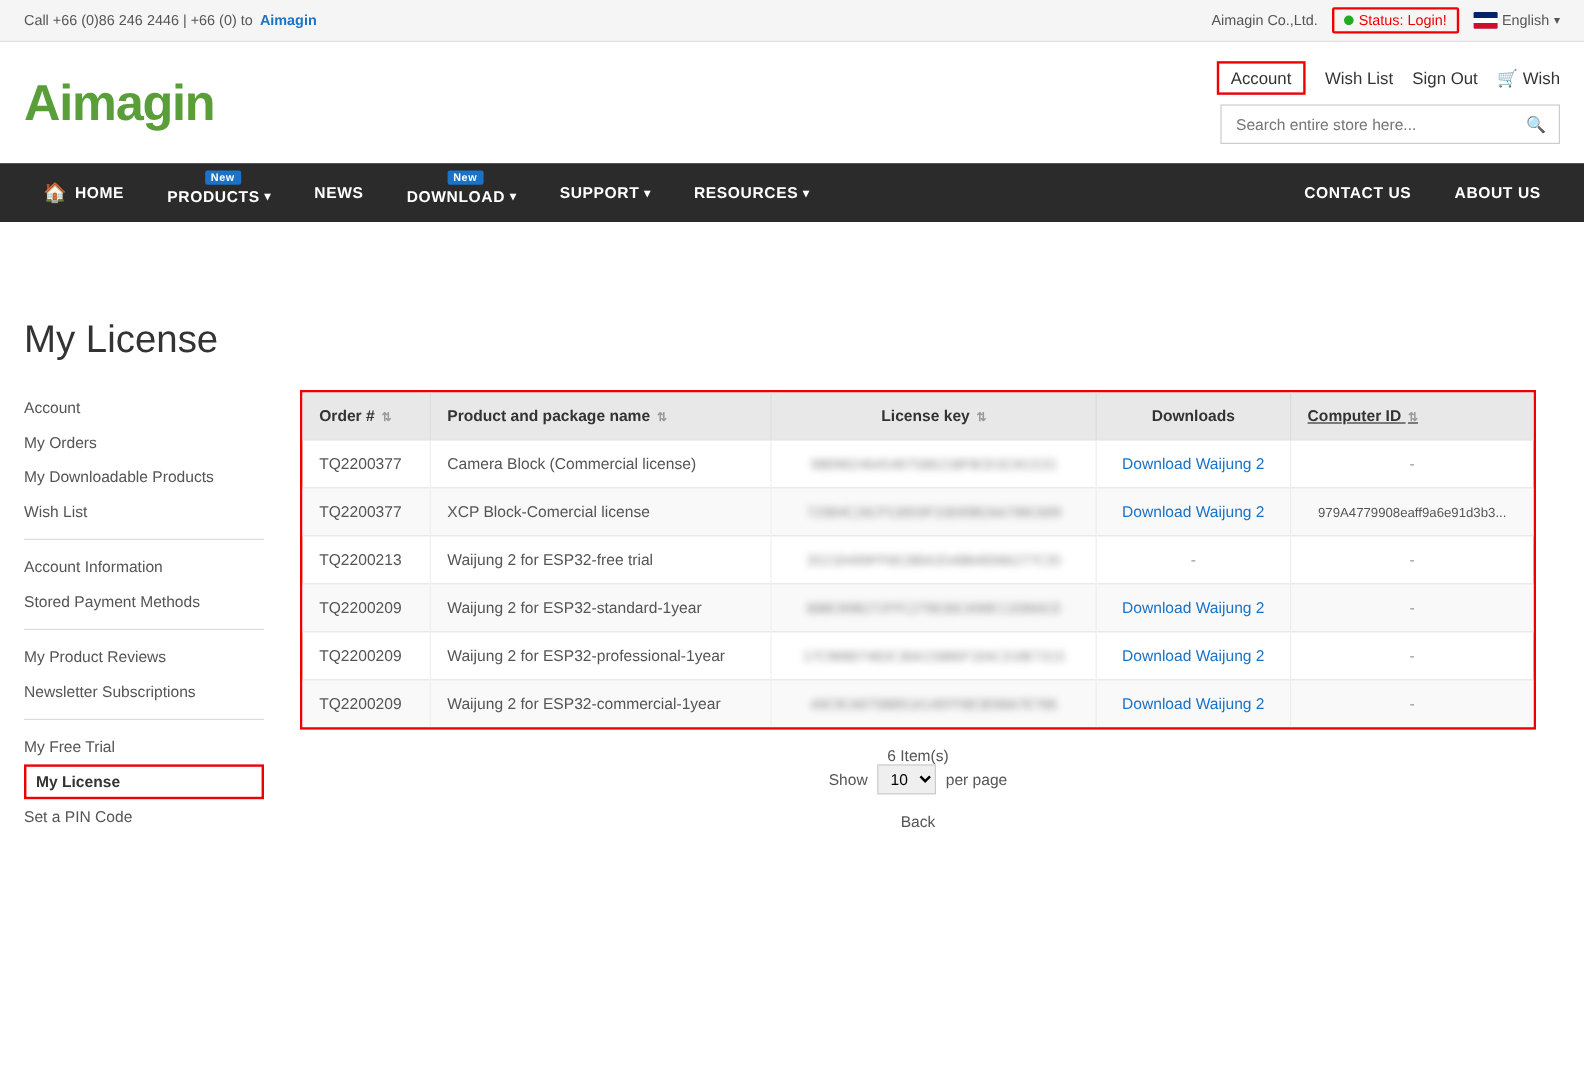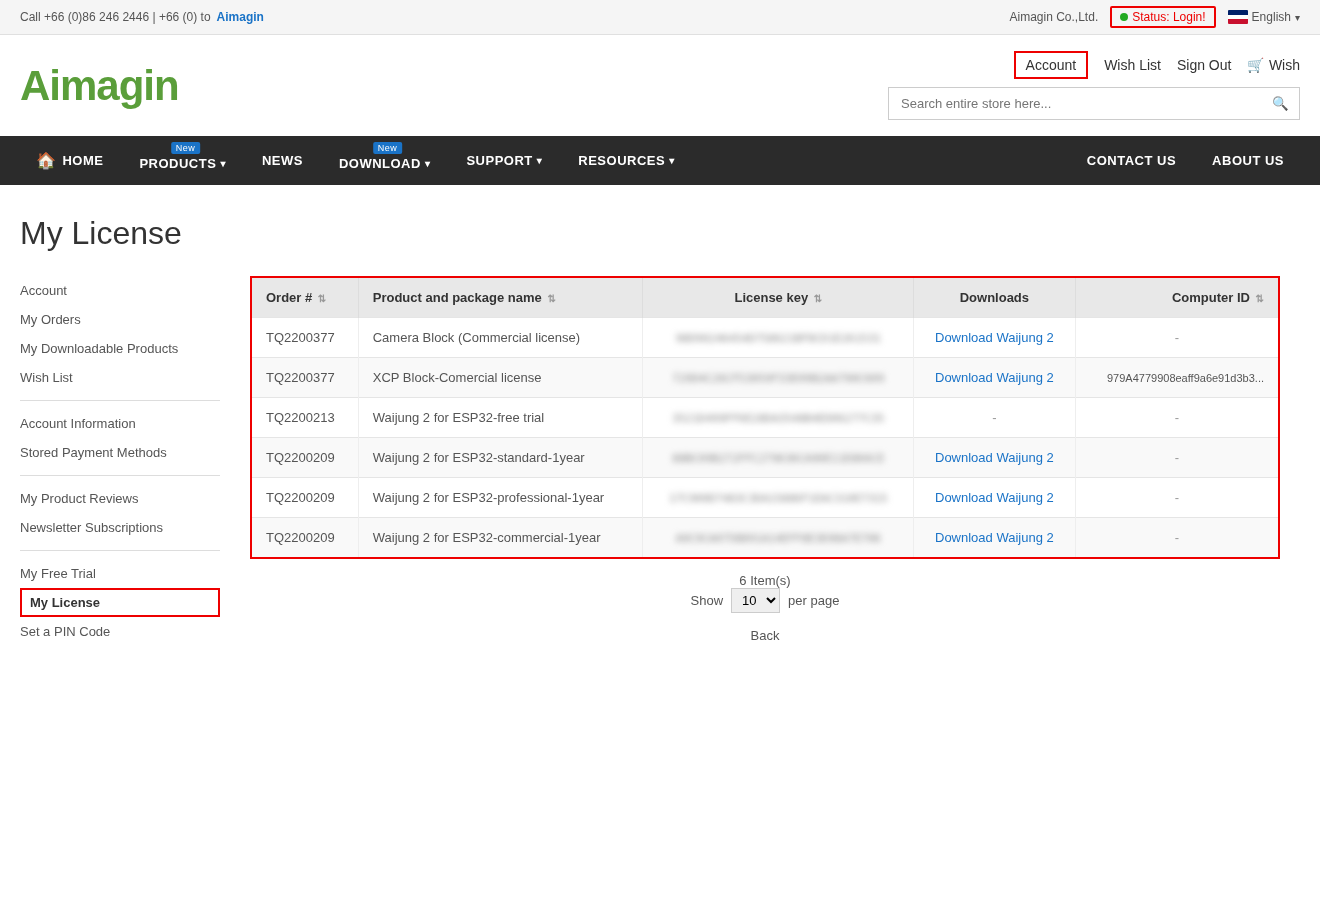--- a/index.html
+++ b/index.html
@@ -49,21 +49,21 @@
       border: 2px solid #e00;
       padding: 4px 10px;
       color: #333;
     }
     .cart-link { display: flex; align-items: center; gap: 4px; }
     .search-bar {
       display: flex;
       align-items: center;
       border: 1px solid #ccc;
       background: #fff;
-      width: 412px;
+      width: 283px;
     }
     .search-input {
       border: none;
       outline: none;
       padding: 8px 12px;
       width: 100%;
       font-size: 13px;
       color: #999;
       background: transparent;
     }
@@ -98,32 +98,33 @@
       gap: 4px;
     }
     .nav-badge {
       position: absolute;
       top: 6px;
       left: 50%;
       transform: translateX(-40%);
       background: #1a73c7;
       color: #fff;
       font-size: 9px;
-      font-weight: normal;
+      font-weight: bold;
       padding: 1px 5px;
       border-radius: 2px;
     }
     .nav-spacer { flex: 1; }
     .nav-item-home { display: flex; align-items: center; gap: 6px; }
     .home-icon { font-size: 16px; }
 
     
     .content-area {
-      padding: 30px 20px 20px 20px;
+      padding: 44px 20px 20px 20px;
       max-width: 1300px;
+      margin-top: 35px;
     }
     .page-title {
       font-size: 32px;
       font-weight: 300;
       color: #333;
       margin-bottom: 24px;
     }
     .content-layout {
       display: flex;
       gap: 30px;
@@ -334,21 +335,21 @@
               <th>
                 Order # <span class="sort-arrow">⇅</span>
               </th>
               <th>
                 Product and package name <span class="sort-arrow">⇅</span>
               </th>
               <th style="text-align:center;">
                 License key <span class="sort-arrow">⇅</span>
               </th>
               <th style="text-align:center;">Downloads</th>
-              <th style="text-align:right;">
+              <th style="text-align:left;text-decoration:underline;">
                 Computer ID <span class="sort-arrow">⇅</span>
               </th>
             </tr>
           </thead>
           <tbody id="table-body">
           <tr>
       <td>TQ2200377</td>
       <td>Camera Block (Commercial license)</td>
       <td style="text-align:center;">
         <span class="license-key-blurred">98D90246454D758621BF8CD1E261531</span>
@@ -362,21 +363,21 @@
     </tr>
               <tr>
       <td>TQ2200377</td>
       <td>XCP Block-Comercial license</td>
       <td style="text-align:center;">
         <span class="license-key-blurred">729D4C26CF53059F33E09B2AA790C609</span>
       </td>
       <td style="text-align:center;">
         <a href="#" class="download-link">Download Waijung 2</a>
       </td>
-      <td style="text-align:right;">
+      <td style="text-align:center;">
         <span style="font-size:11px; color:#555;">979A4779908eaff9a6e91d3b3...</span>
       </td>
     </tr>
               <tr>
       <td>TQ2200213</td>
       <td>Waijung 2 for ESP32-free trial</td>
       <td style="text-align:center;">
         <span class="license-key-blurred">3521D499FF6E28DA3548B4ED06277C35</span>
       </td>
       <td style="text-align:center;">

